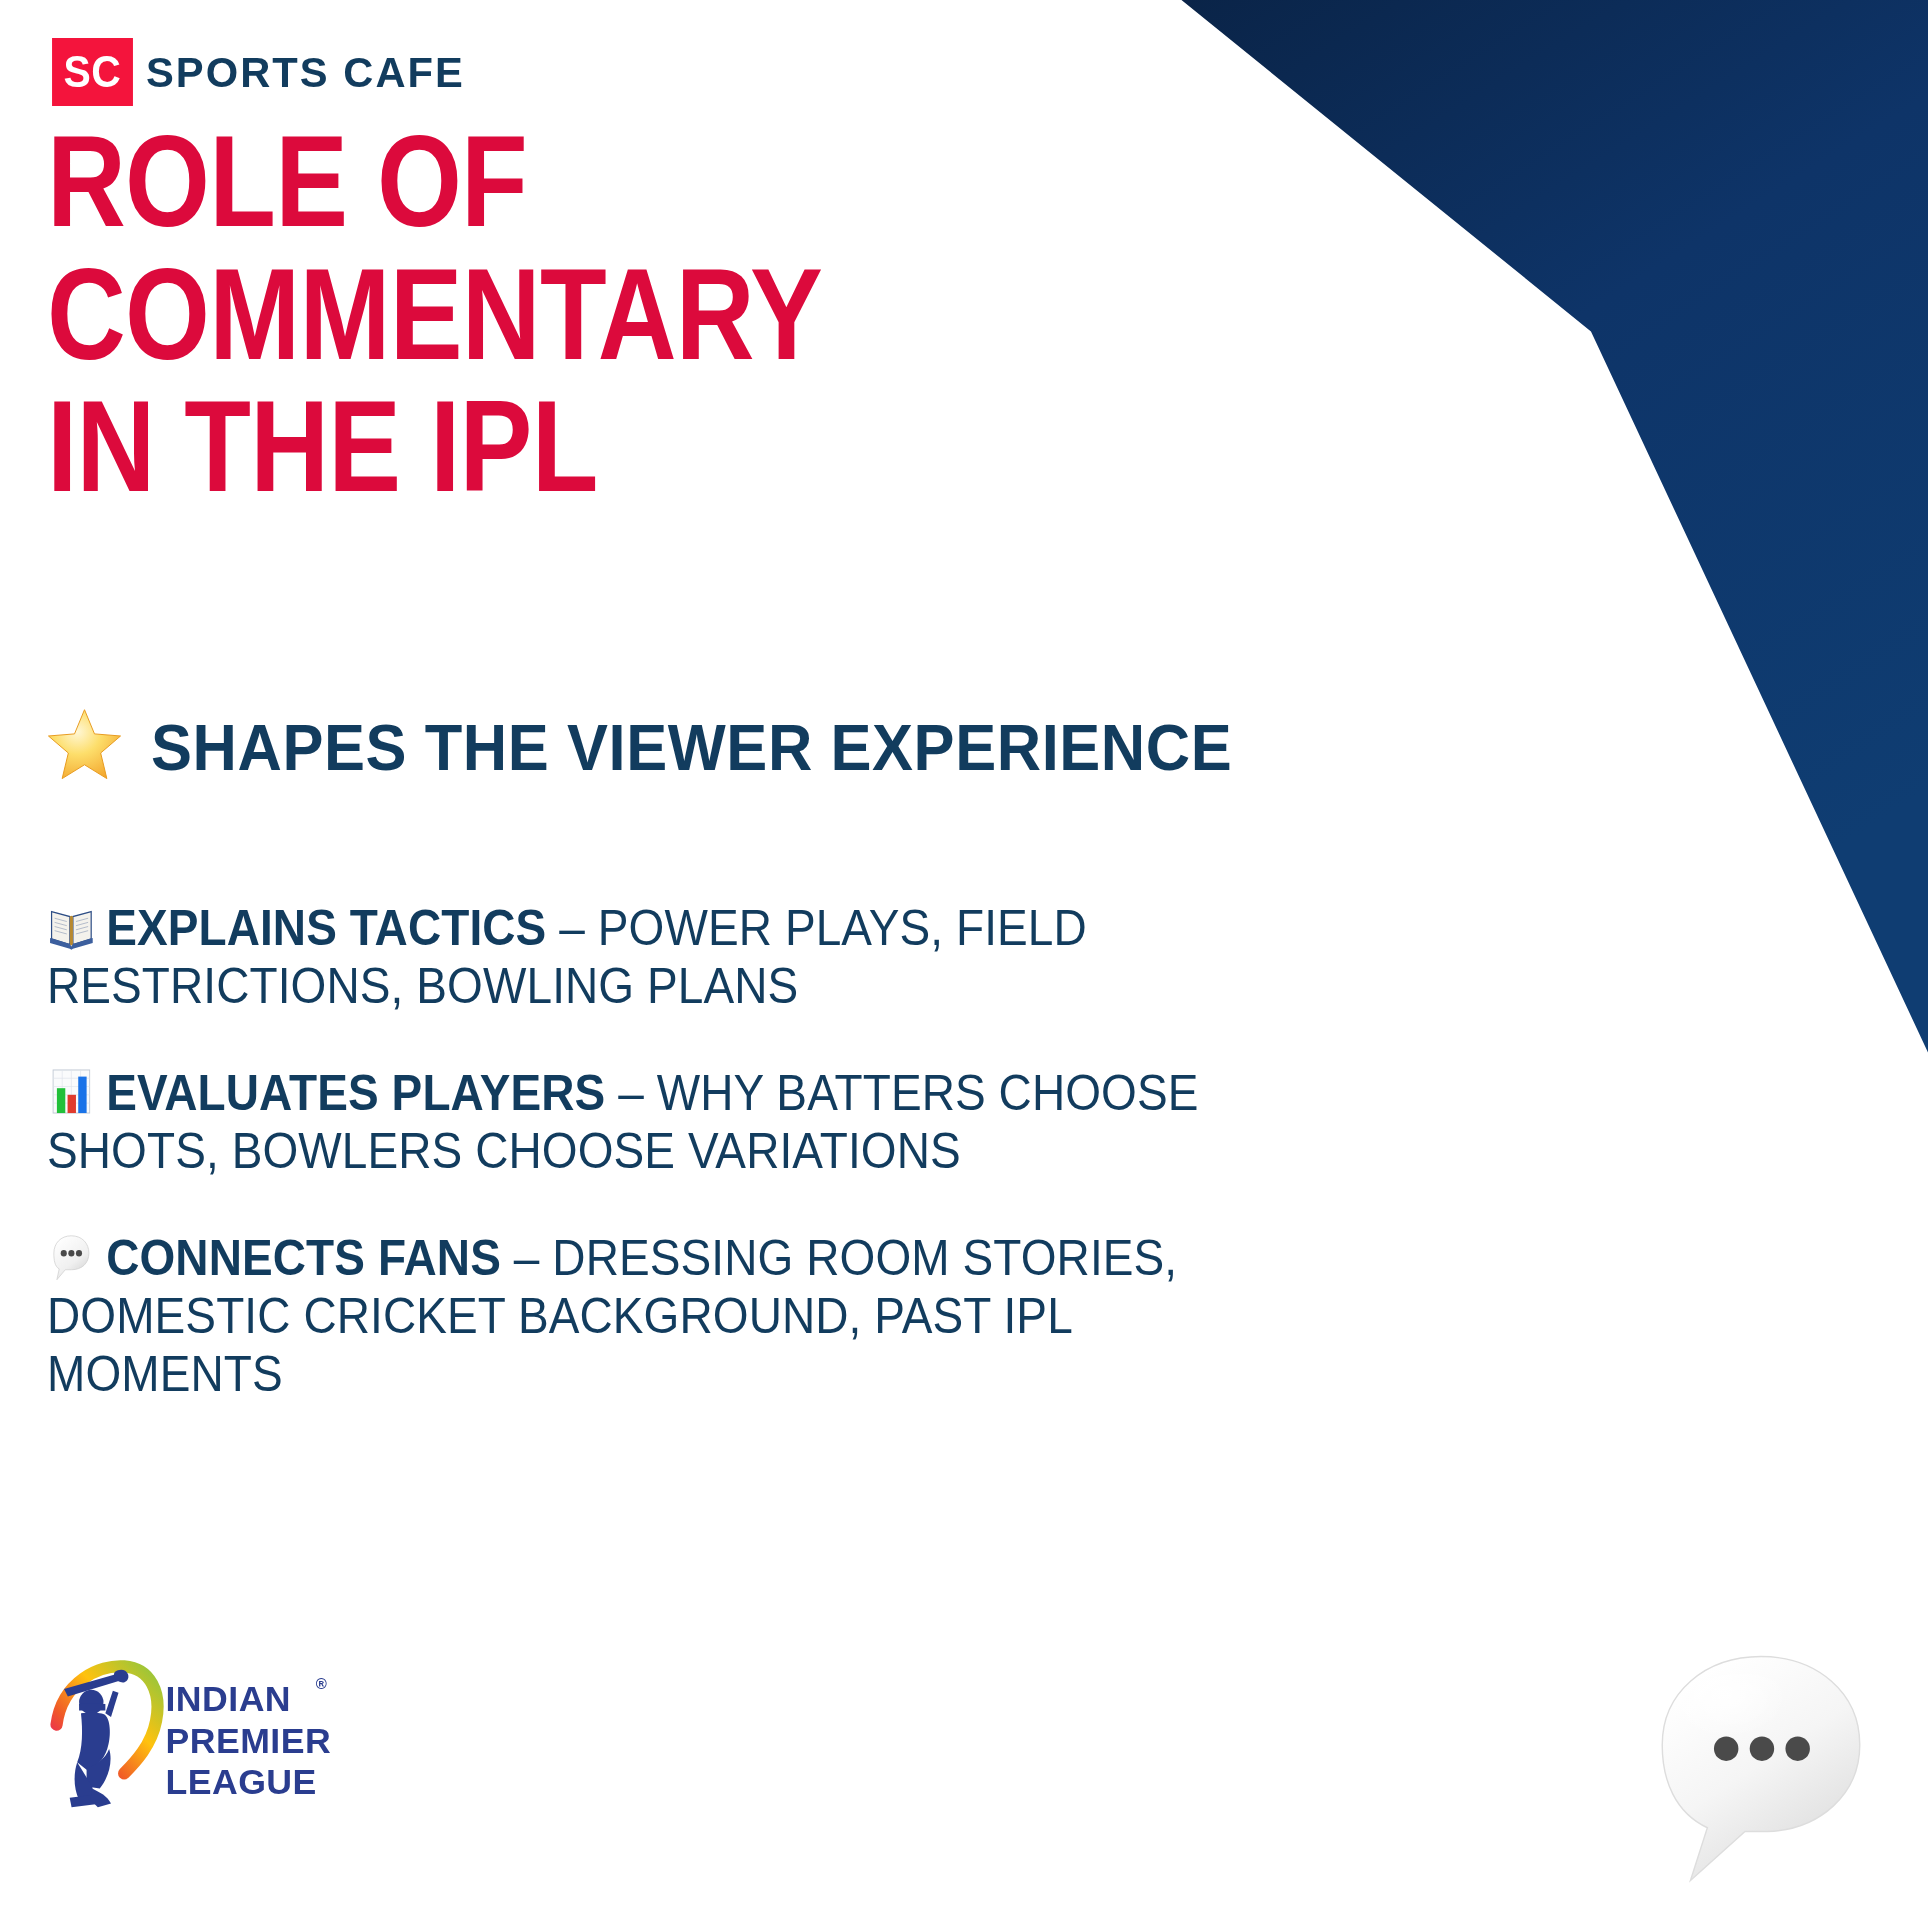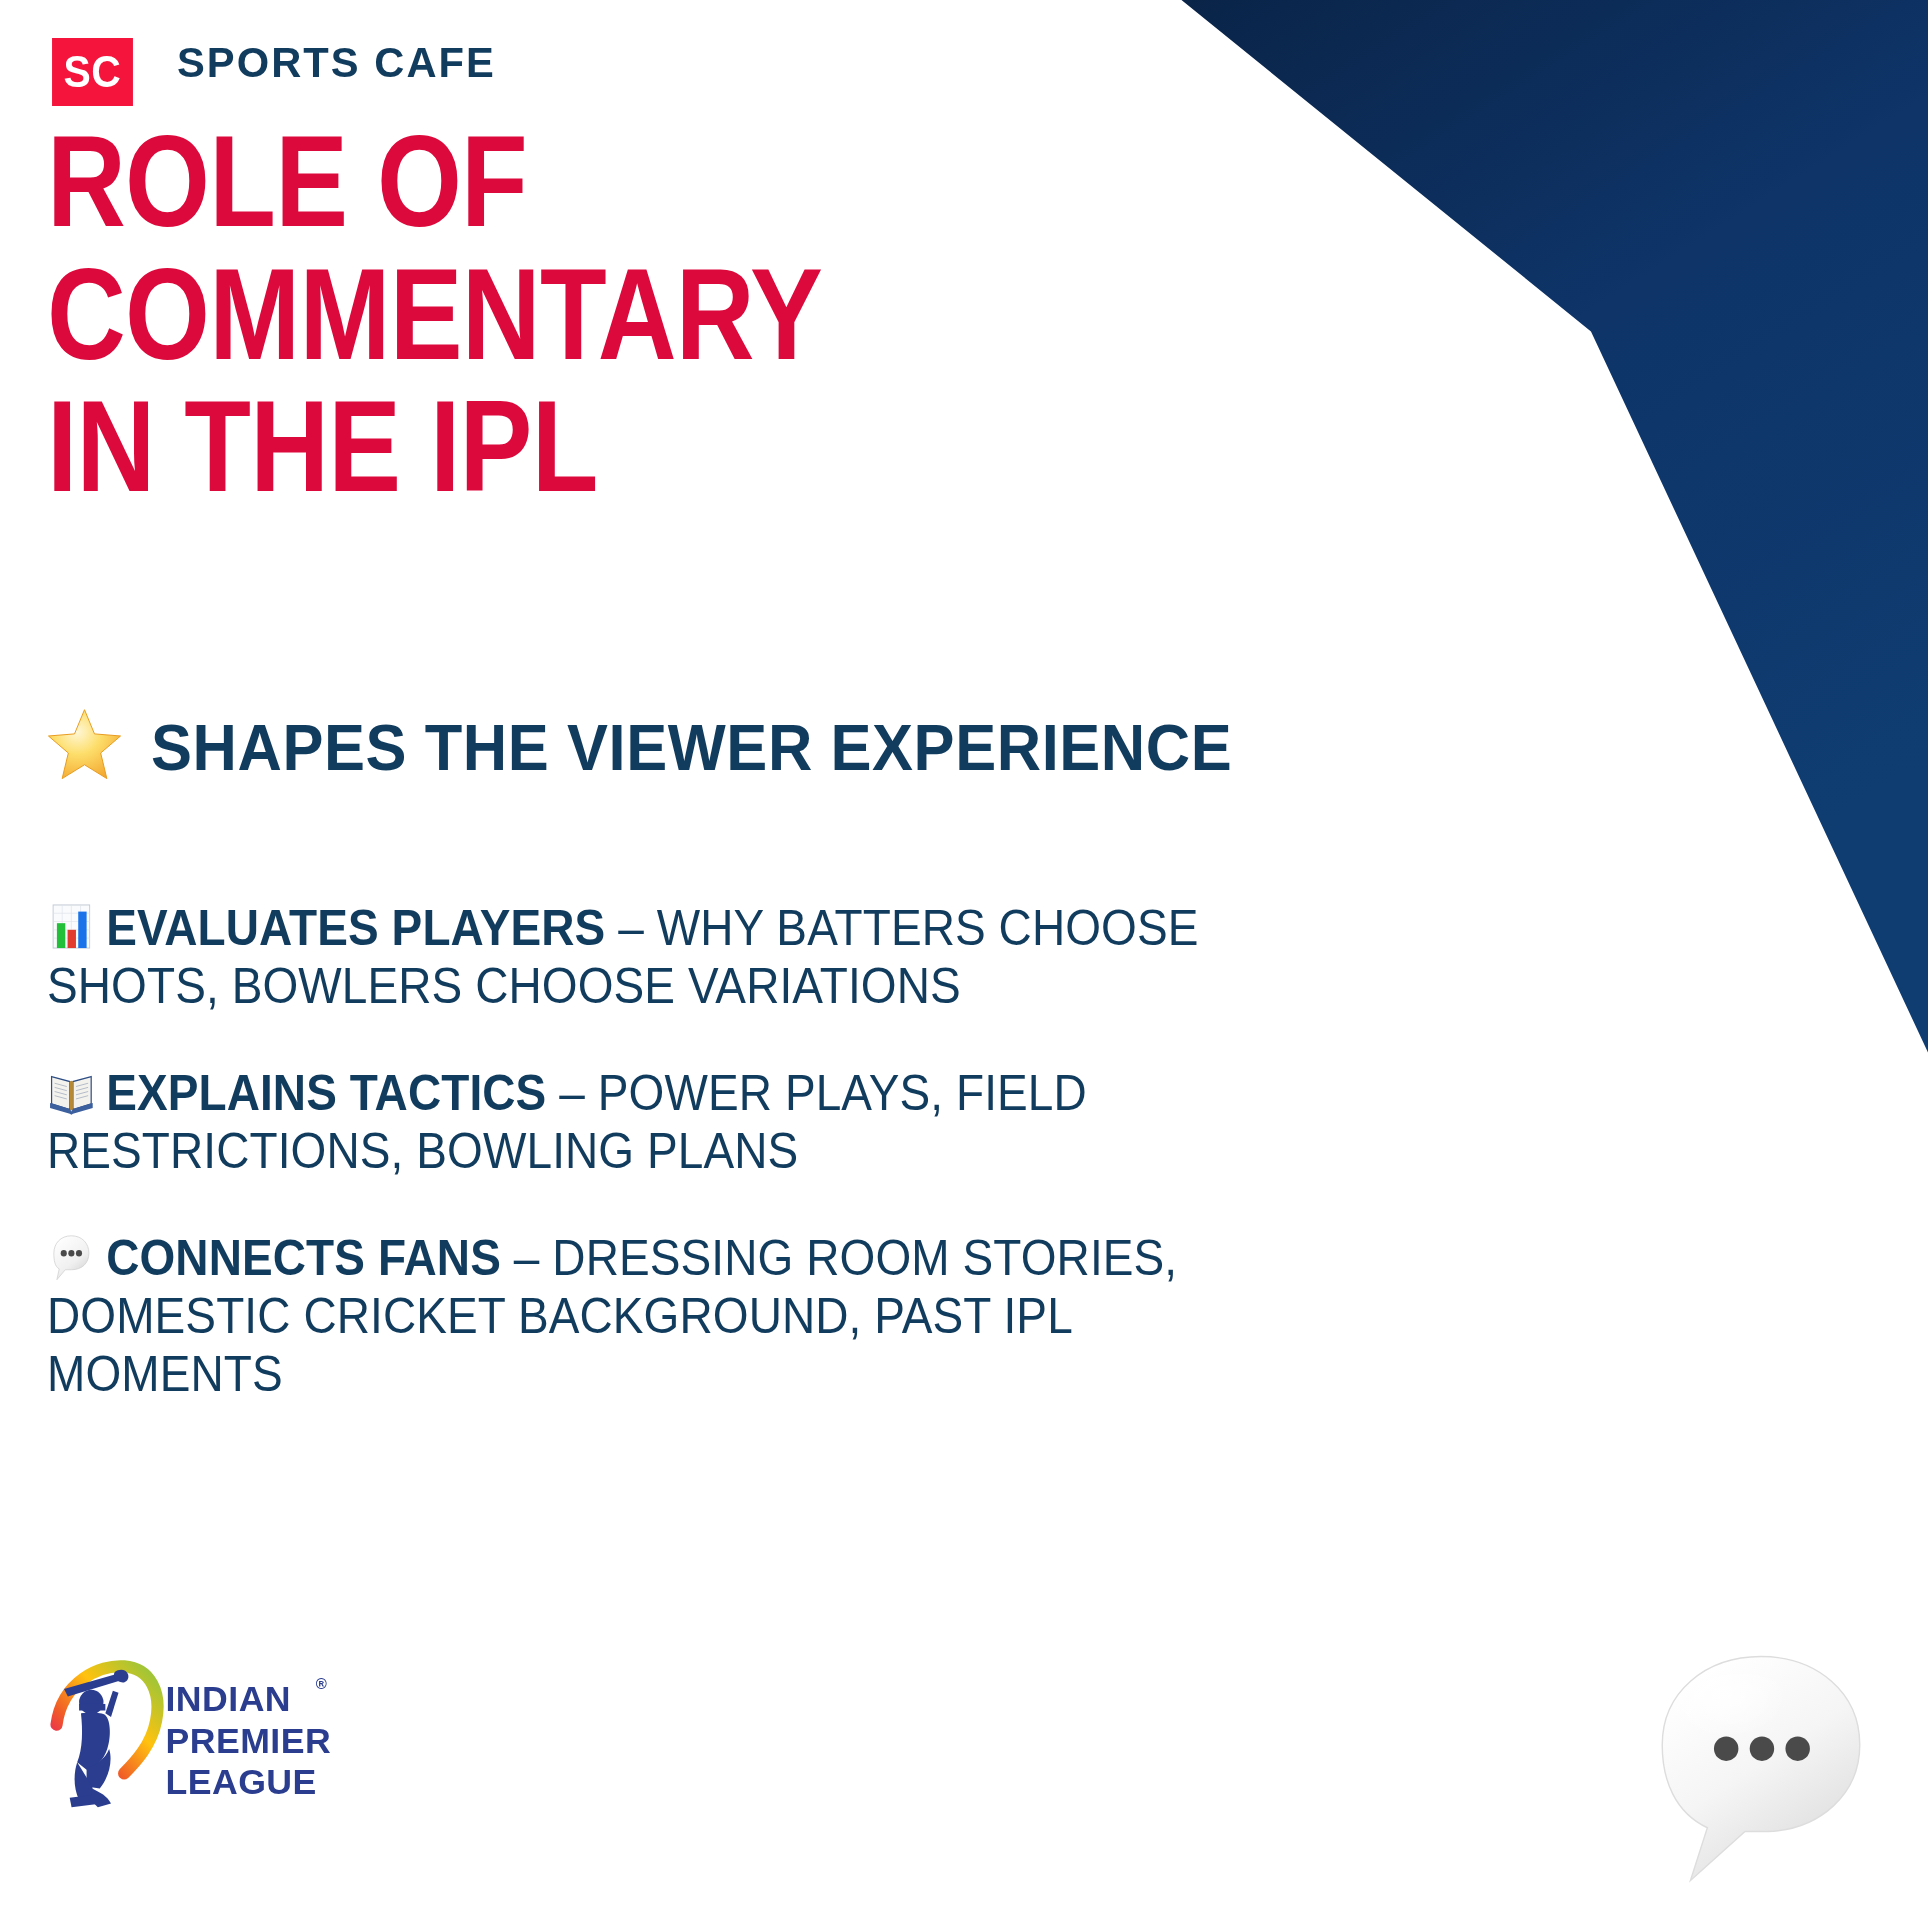--- a/index.html
+++ b/index.html
@@ -13,21 +13,21 @@
 
   
   #bg-wedge { position:absolute; inset:0; width:1928px; height:1928px; z-index:0; }
 
   
   #content { position:absolute; inset:0; z-index:2; }
 
   
   #brand {
     position:absolute; left:49px; top:38px;
-    display:flex; align-items:flex-start; gap:36px;
+    display:flex; align-items:center; gap:5px;
   }
   #brand-mark {
     width:87px; height:68px;
     background:#F4143C;
     display:flex; align-items:center; justify-content:center;
     color:#ffffff;
     font-weight:bold;
     font-size:44px;
     letter-spacing:0.5px;
     font-family:"Liberation Sans", sans-serif;
@@ -136,42 +136,20 @@
             <stop offset="100%" stop-color="#F2A32A"></stop>
           </radialGradient>
         </defs>
         <polygon points="32,3 40.1,22.6 61.2,24.3 45.1,38.1 50.1,58.8 32,47.6 13.9,58.8 18.9,38.1 2.8,24.3 23.9,22.6" fill="url(#starG)" stroke="#E89A1E" stroke-width="0.8"></polygon>
       </svg>
     </span>
     <span id="subtitle-text">SHAPES THE VIEWER EXPERIENCE</span>
   </div>
 
   <div id="bullets">
-
-    <div class="bullet">
-      <div class="bullet-body">
-        <span class="bullet-emoji">
-          <svg width="53" height="53" viewBox="0 0 64 64">
-            <rect x="8" y="6" width="48" height="52" fill="#FAFBFC" stroke="#C3CBD6" stroke-width="1.2"></rect>
-            <g stroke="#DDE3EA" stroke-width="0.8">
-              <line x1="8" y1="16" x2="56" y2="16"></line>
-                <line x1="8" y1="26" x2="56" y2="26"></line>
-              <line x1="8" y1="36" x2="56" y2="36"></line>
-                <line x1="8" y1="46" x2="56" y2="46"></line>
-              <line x1="20" y1="6" x2="20" y2="58"></line>
-                <line x1="32" y1="6" x2="32" y2="58"></line>
-              <line x1="44" y1="6" x2="44" y2="58"></line>
-            </g>
-            <rect x="13" y="28" width="11" height="30" fill="#22C03A"></rect>
-            <rect x="27" y="36" width="11" height="22" fill="#E03B2E"></rect>
-            <rect x="41" y="14" width="11" height="44" fill="#1A73E8"></rect>
-          </svg>
-        </span><span class="bullet-term">EVALUATES PLAYERS</span><span class="bullet-dash"> – </span><span class="bullet-rest">WHY BATTERS CHOOSE SHOTS, BOWLERS CHOOSE VARIATIONS</span>
-      </div>
-    </div>
 
     <div class="bullet">
       <div class="bullet-body">
         <span class="bullet-emoji">
           <svg width="53" height="53" viewBox="0 0 64 64">
             <path d="M6 14 L30 20 L30 54 L6 47 Z" fill="#F4F2EC" stroke="#2E4E86" stroke-width="1.6"></path>
             <path d="M58 14 L34 20 L34 54 L58 47 Z" fill="#F4F2EC" stroke="#2E4E86" stroke-width="1.6"></path>
             <path d="M30 20 L32 19 L34 20 L34 54 L32 55 L30 54 Z" fill="#B8892F"></path>
             <path d="M4 46 L30 53 L32 56 L34 53 L60 46 L60 52 L34 59 L32 60 L30 59 L4 52 Z" fill="#3C5F9E"></path>
             <g stroke="#9AA7BD" stroke-width="0.9">
@@ -182,20 +160,42 @@
               <line x1="38" y1="26" x2="54" y2="22"></line>
                 <line x1="38" y1="31" x2="54" y2="27"></line>
               <line x1="38" y1="36" x2="54" y2="32"></line>
                 <line x1="38" y1="41" x2="54" y2="37"></line>
             </g>
           </svg>
         </span><span class="bullet-term">EXPLAINS TACTICS</span><span class="bullet-dash"> – </span><span class="bullet-rest">POWER PLAYS, FIELD RESTRICTIONS, BOWLING PLANS</span>
       </div>
     </div>
 
+    <div class="bullet">
+      <div class="bullet-body">
+        <span class="bullet-emoji">
+          <svg width="53" height="53" viewBox="0 0 64 64">
+            <rect x="8" y="6" width="48" height="52" fill="#FAFBFC" stroke="#C3CBD6" stroke-width="1.2"></rect>
+            <g stroke="#DDE3EA" stroke-width="0.8">
+              <line x1="8" y1="16" x2="56" y2="16"></line>
+                <line x1="8" y1="26" x2="56" y2="26"></line>
+              <line x1="8" y1="36" x2="56" y2="36"></line>
+                <line x1="8" y1="46" x2="56" y2="46"></line>
+              <line x1="20" y1="6" x2="20" y2="58"></line>
+                <line x1="32" y1="6" x2="32" y2="58"></line>
+              <line x1="44" y1="6" x2="44" y2="58"></line>
+            </g>
+            <rect x="13" y="28" width="11" height="30" fill="#22C03A"></rect>
+            <rect x="27" y="36" width="11" height="22" fill="#E03B2E"></rect>
+            <rect x="41" y="14" width="11" height="44" fill="#1A73E8"></rect>
+          </svg>
+        </span><span class="bullet-term">EVALUATES PLAYERS</span><span class="bullet-dash"> – </span><span class="bullet-rest">WHY BATTERS CHOOSE SHOTS, BOWLERS CHOOSE VARIATIONS</span>
+      </div>
+    </div>
+
 
     <div class="bullet">
       <div class="bullet-body">
         <span class="bullet-emoji">
           <svg width="53" height="53" viewBox="0 0 64 64">
             <defs>
               <linearGradient id="bub1" x1="0.2" y1="0" x2="0.8" y2="1">
                 <stop offset="0%" stop-color="#FFFFFF"></stop>
                 <stop offset="60%" stop-color="#F0F0F0"></stop>
                 <stop offset="100%" stop-color="#CFCFCF"></stop>

